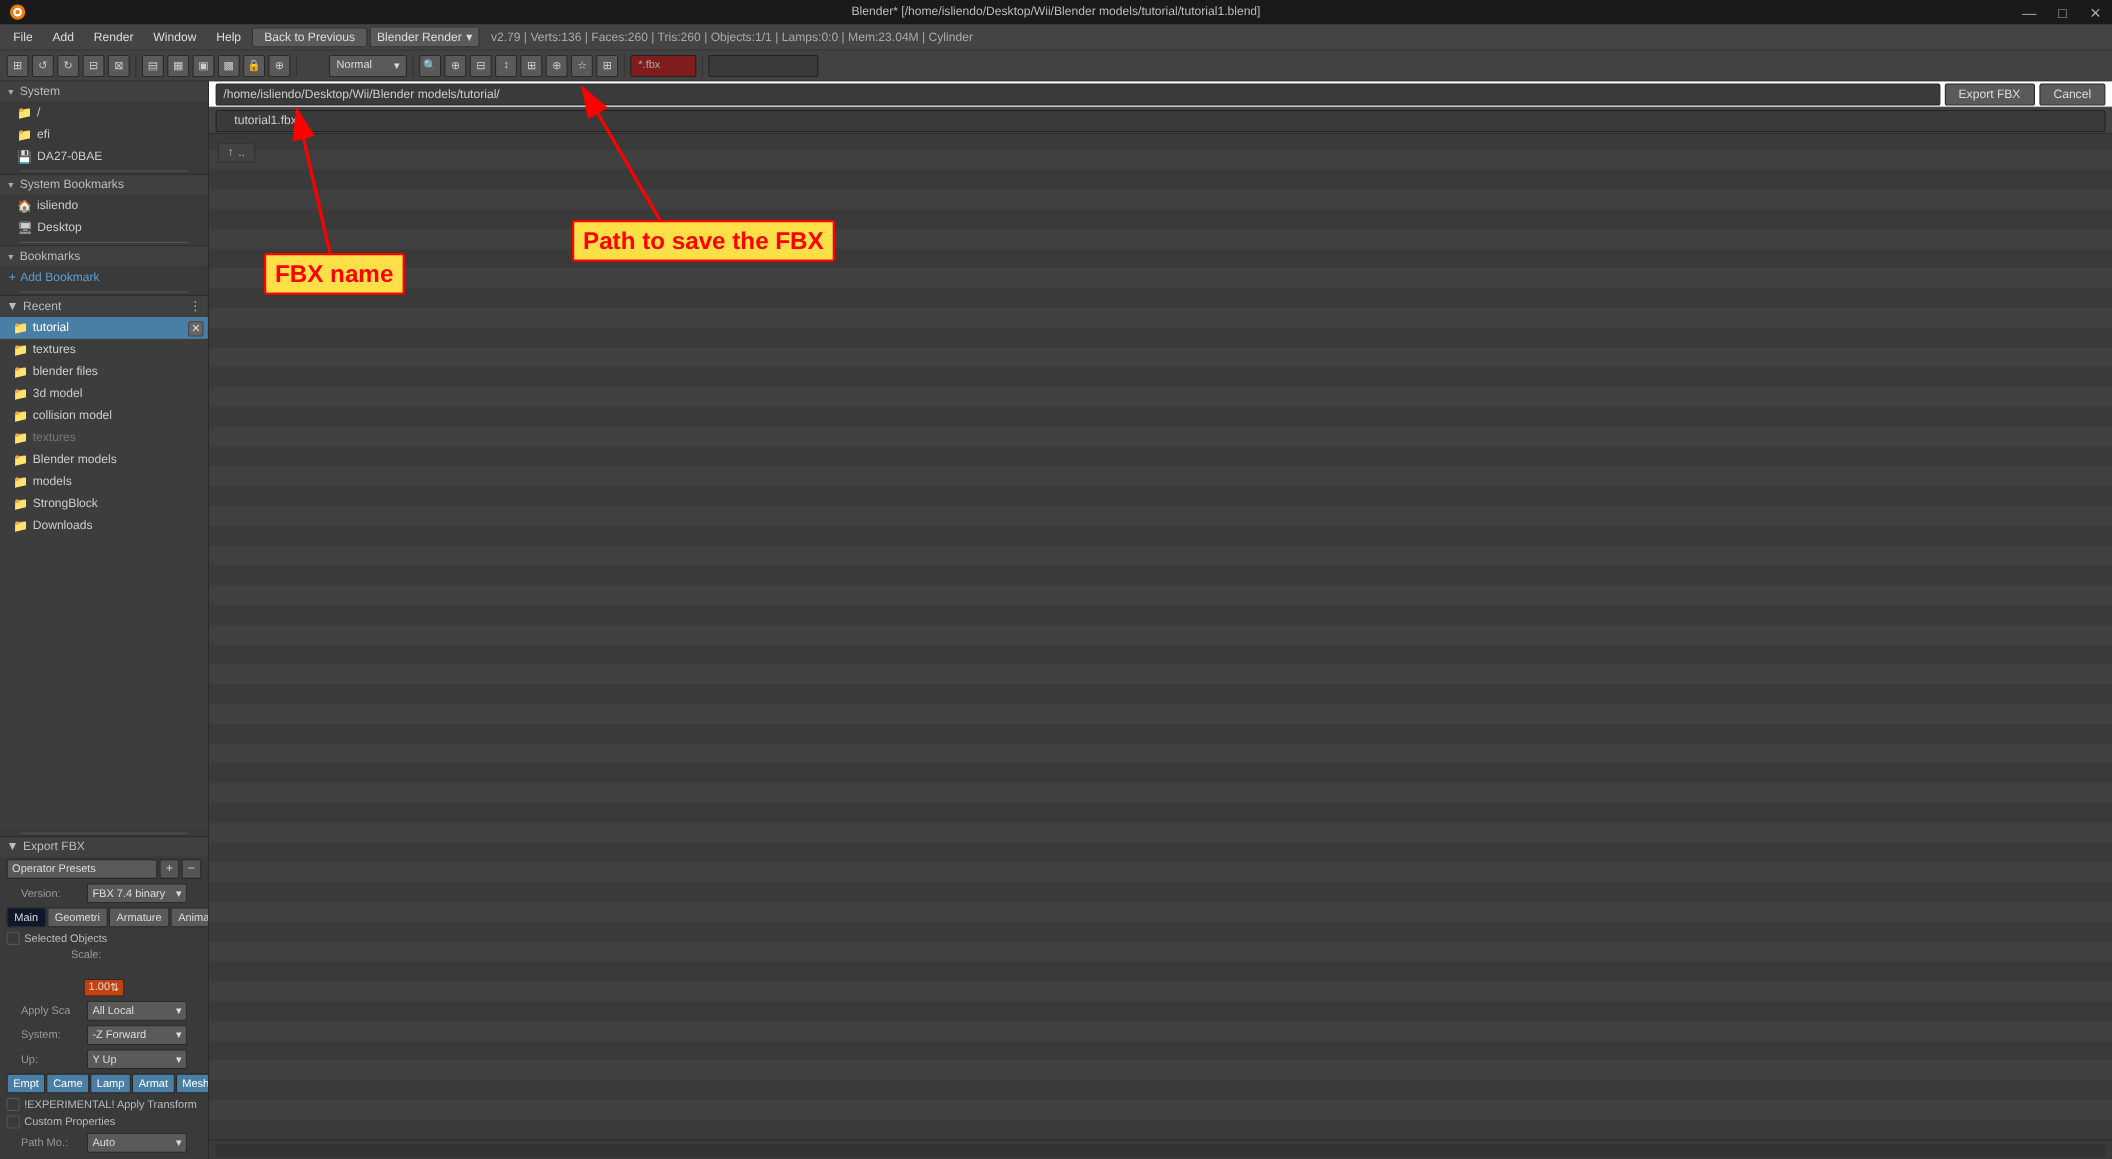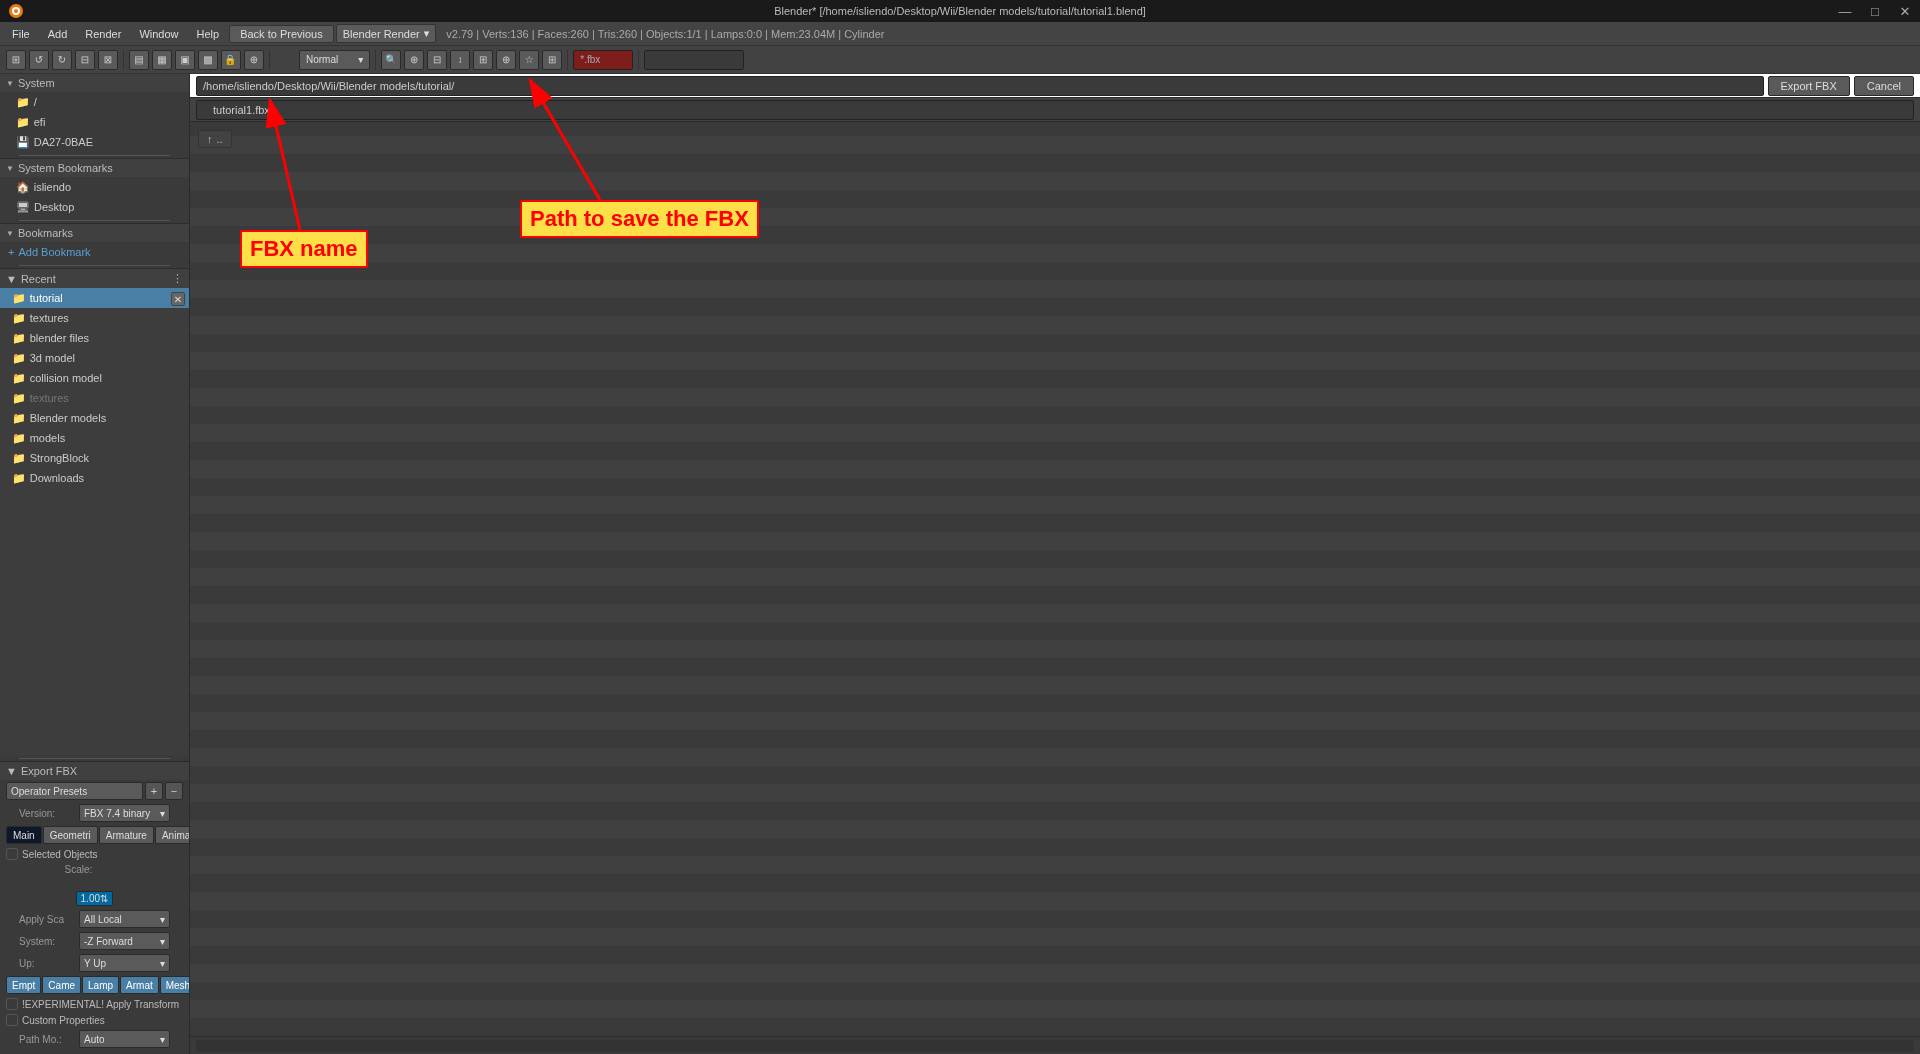--- a/index.html
+++ b/index.html
@@ -362,21 +362,21 @@
       display: flex;
       align-items: center;
       gap: 16px;
       font-size: 10px;
       color: #bbb;
       flex-direction: column;
     }
     .scale-row label { color: #999; min-width: 60px; }
     .scale-input {
       flex: 1;
-      background: #0369a1;
+      background: #c2410c;
       border: 1px solid #2a2a2a;
       border-radius: 2px;
       padding: 1px 4px;
       color: #ddd;
       font-size: 10px;
       height: 18px;
       display: flex;
       align-items: flex-start;
       justify-content: space-between;
     }

